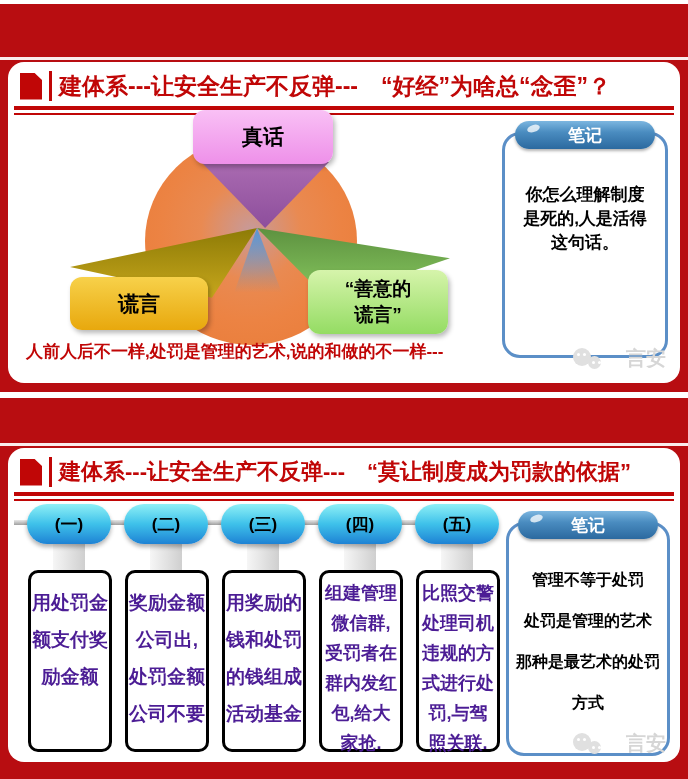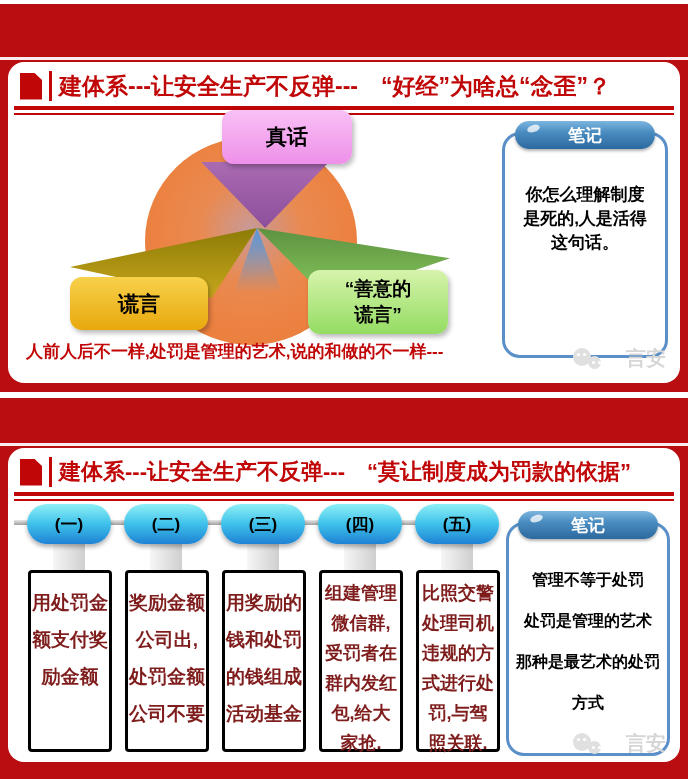--- a/index.html
+++ b/index.html
@@ -47,22 +47,22 @@
   #fan-green { left:249px; top:166px; width:194px; height:74px;
     clip-path:polygon(0 0,99.5% 41%,36.6% 97%);
     background:linear-gradient(to bottom,#5d9140 0%,#8bcd61 100%); }
   #fan-blue { left:225px; top:166px; width:50px; height:68px;
     clip-path:polygon(48% 0,0 100%,100% 100%);
     background:linear-gradient(180deg,#5796d6 0%,rgba(87,150,214,0) 95%); }
 
   .lbl { position:absolute; display:flex; align-items:center; justify-content:center;
     font-weight:bold; color:#000; border-radius:12px; text-align:center;
     box-shadow:2px 3px 5px rgba(0,0,0,.28); }
-  #lbl-truth { left:185px; top:48px; width:130px; height:54px; font-size:21px;
-    background:linear-gradient(180deg,#f9c0f5 0%,#ee90e9 100%);margin-left:29px; }
+  #lbl-truth { left:185px; top:48px; width:140px; height:54px; font-size:21px;
+    background:linear-gradient(180deg,#f9c0f5 0%,#ee90e9 100%); }
   #lbl-lie { left:62px; top:215px; width:138px; height:53px; font-size:21px;
     background:linear-gradient(180deg,#f7d14a 0%,#e8a80d 100%); }
   #lbl-whitelie { left:300px; top:208px; width:140px; height:64px; font-size:19px;
     line-height:1.35; white-space:pre-line;
     background:linear-gradient(180deg,#d6f4ab 0%,#94dc63 100%); }
 
   .caption { position:absolute; top:278px; left:18px; color:#c00606; font-weight:bold; font-size:17px; white-space:nowrap; }
 
   
   .notebox { position:absolute; border:3px solid #5b8fc7; border-radius:18px; background:#fff; }
@@ -94,22 +94,22 @@
   
   .connector { position:absolute; top:72px; left:6px; width:478px; height:5px;
     background:linear-gradient(180deg,#e8e8e8,#9f9f9f); z-index:1; }
   .step-pill { position:absolute; top:56px; width:84px; height:40px; border-radius:20px;
     display:flex; align-items:center; justify-content:center; font-weight:bold; font-size:17px; color:#000;
     background:linear-gradient(180deg,#8ff0f6 0%,#3ec1ea 50%,#1e82d4 100%);
     box-shadow:0 3px 4px rgba(0,0,0,.3); z-index:2; }
   .step-tab { position:absolute; top:96px; width:32px; height:30px;
     background:linear-gradient(90deg,#f6f6f6,#cfcfcf); z-index:1; }
   .step-box { position:absolute; top:122px; width:84px; height:182px; background:#fff;
-    border:3px solid #000; border-radius:4px; z-index:2; box-sizing:border-box;
-    text-align:center; font-weight:bold; color:#7f1d1d; white-space:pre-line; }
+    border:3px solid #000; border-radius:10px; z-index:2; box-sizing:border-box;
+    text-align:center; font-weight:bold; color:#4c1d95; white-space:pre-line; }
   .step-box.loose { font-size:19px; line-height:37px; padding-top:11px; }
   .step-box.tight { font-size:18px; line-height:30px; padding-top:5px; }
   #pill-0,#tabwrap-0 { left:19px; } #box-0 { left:20px; }
   #pill-1 { left:116px; } #box-1 { left:117px; }
   #pill-2 { left:213px; } #box-2 { left:214px; }
   #pill-3 { left:310px; } #box-3 { left:311px; }
   #pill-4 { left:407px; } #box-4 { left:408px; }
   #tab-0 { left:45px; } #tab-1 { left:142px; } #tab-2 { left:239px; } #tab-3 { left:336px; } #tab-4 { left:433px; }
 </style>
 </head>

